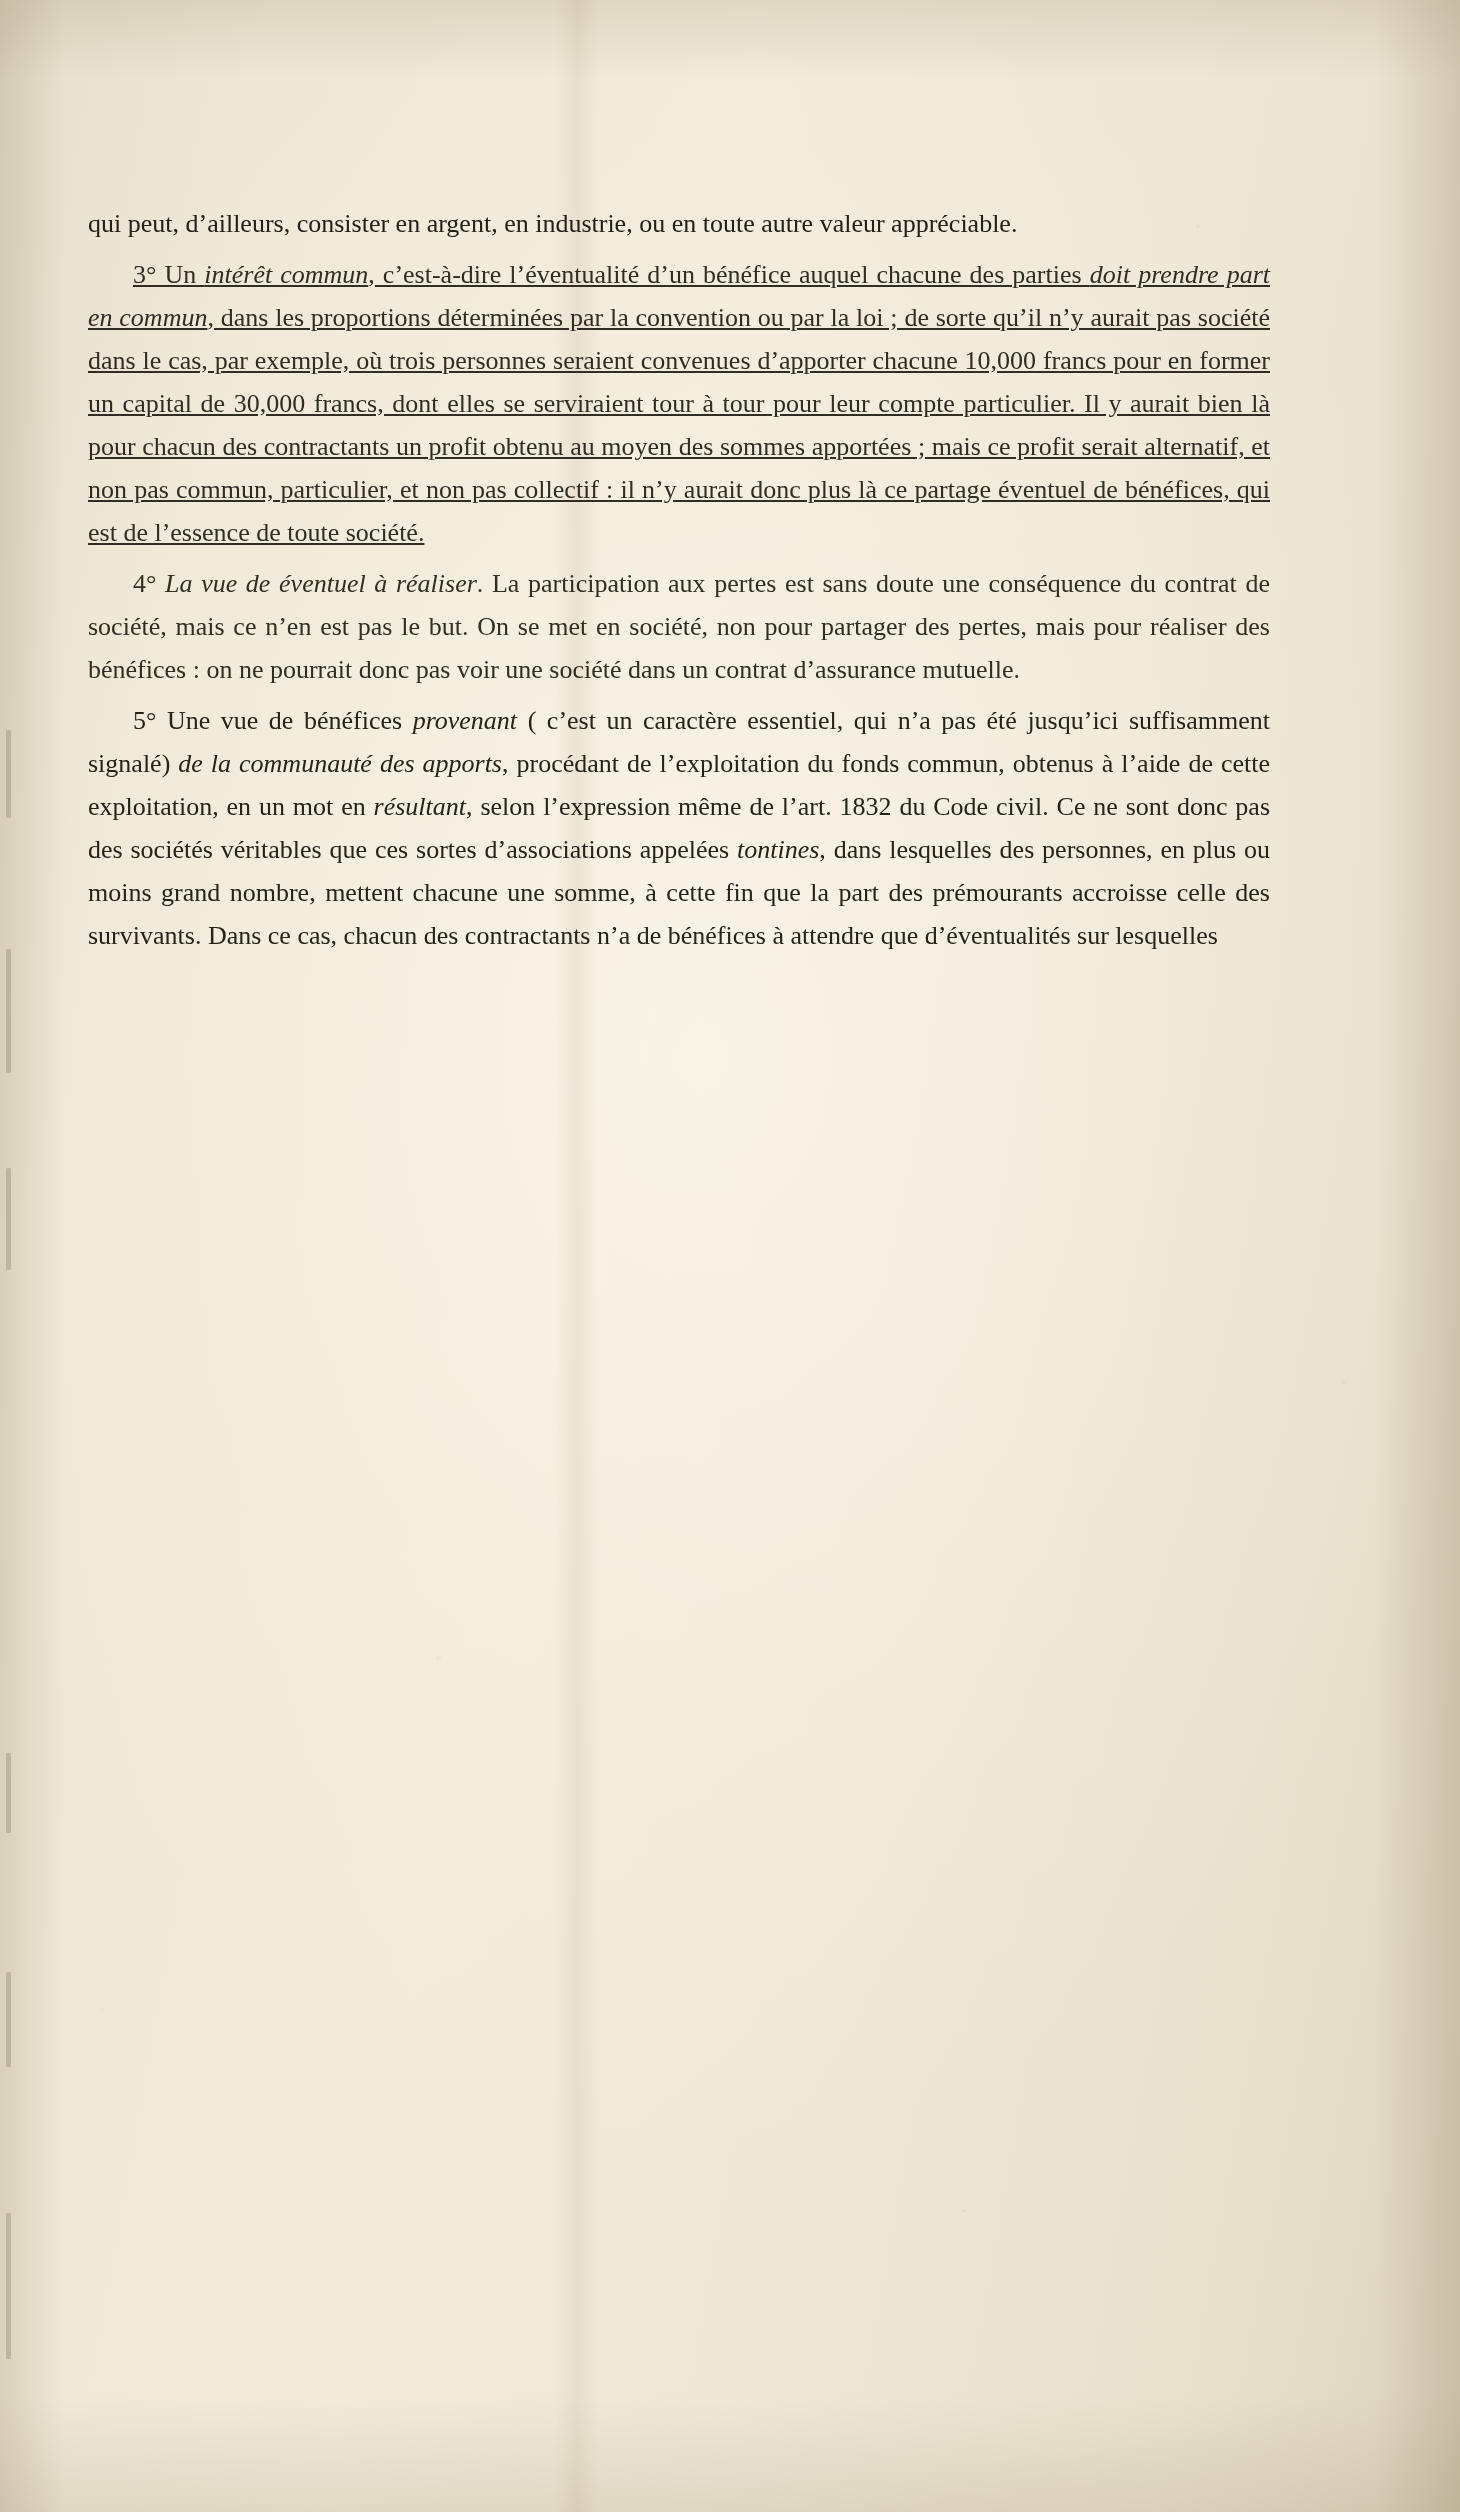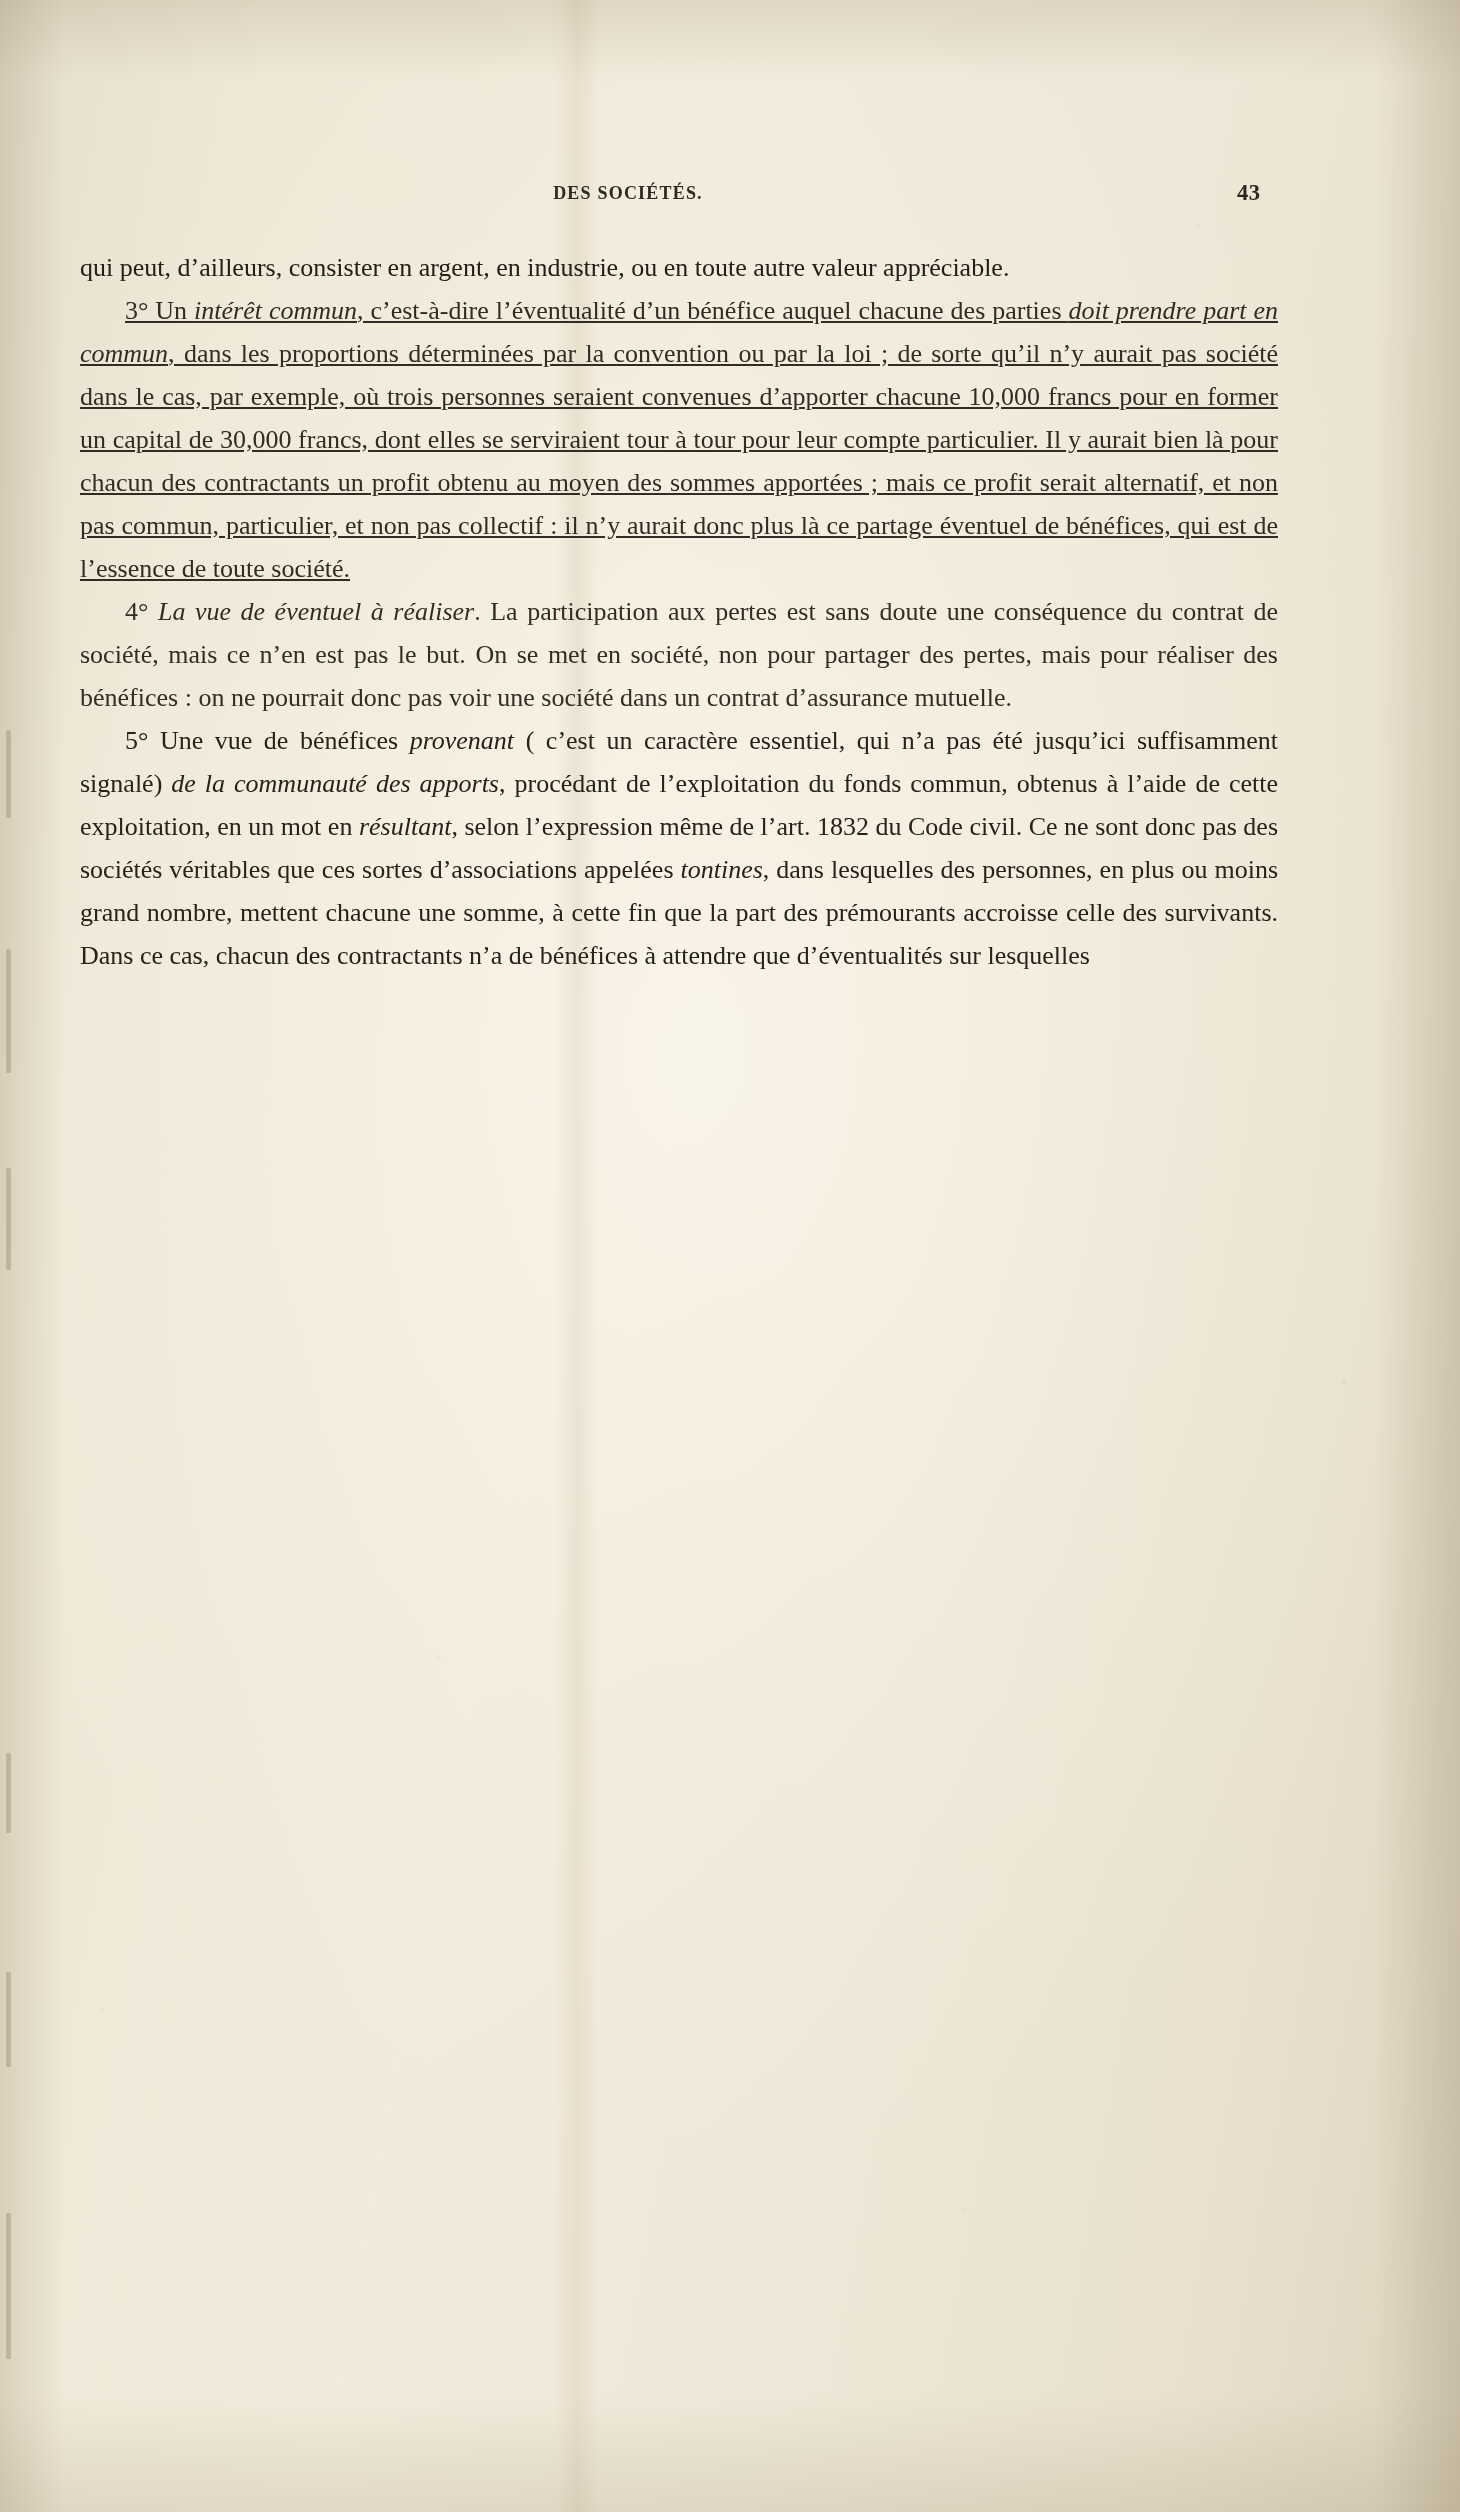--- a/index.html
+++ b/index.html
@@ -119,21 +119,21 @@
   .body-text {
     margin-top: 19px;
     font-size: 26px;
     line-height: 43px;
     color: #23211c;
     text-align: justify;
     text-justify: inter-word;
     -webkit-font-smoothing: antialiased;
   }
   .body-text p {
-    margin: 0;
+    margin: 8px;
     text-indent: 0;
   }
   .body-text p.indent {
     text-indent: 45px;
   }
 
   
   .ink-1 { color: #232019; }
   .ink-2 { color: #2a2720; opacity: 0.97; text-decoration: underline; }
   .ink-3 { color: #272419; opacity: 0.95; }
@@ -152,24 +152,20 @@
 
   <div class="bind-mark" style="top:730px;height:88px;"></div>
   <div class="bind-mark" style="top:949px;height:124px;"></div>
   <div class="bind-mark" style="top:1168px;height:102px;"></div>
   <div class="bind-mark" style="top:1753px;height:80px;"></div>
   <div class="bind-mark" style="top:1972px;height:95px;"></div>
   <div class="bind-mark" style="top:2213px;height:146px;"></div>
 
   <div class="content">
 
-    <div class="runhead">
-      <div class="title">DES SOCIÉTÉS.</div>
-      <div class="folio">43</div>
-    </div>
 
     <div class="body-text">
       <p class="ink-1">qui peut, d’ailleurs, consister en argent, en industrie, ou en toute autre valeur appréciable.</p>
       <p class="indent ink-2">3° Un <i>intérêt commun</i>, c’est-à-dire l’éventualité d’un bénéfice auquel chacune des parties <i>doit prendre part en commun</i>, dans les proportions déterminées par la convention ou par la loi ; de sorte qu’il n’y aurait pas société dans le cas, par exemple, où trois personnes seraient convenues d’apporter chacune 10,000 francs pour en former un capital de 30,000 francs, dont elles se serviraient tour à tour pour leur compte particulier. Il y aurait bien là pour chacun des contractants un profit obtenu au moyen des sommes apportées ; mais ce profit serait alternatif, et non pas commun, particulier, et non pas collectif : il n’y aurait donc plus là ce partage éventuel de bénéfices, qui est de l’essence de toute société.</p>
       <p class="indent ink-3">4° <i>La vue de éventuel à réaliser</i>. La participation aux pertes est sans doute une conséquence du contrat de société, mais ce n’en est pas le but. On se met en société, non pour partager des pertes, mais pour réaliser des bénéfices : on ne pourrait donc pas voir une société dans un contrat d’assurance mutuelle.</p>
       <p class="indent ink-4">5° Une vue de bénéfices <i>provenant</i> ( c’est un caractère essentiel, qui n’a pas été jusqu’ici suffisamment signalé) <i>de la communauté des apports</i>, procédant de l’exploitation du fonds commun, obtenus à l’aide de cette exploitation, en un mot en <i>résultant</i>, selon l’expression même de l’art. 1832 du Code civil. Ce ne sont donc pas des sociétés véritables que ces sortes d’associations appelées <i>tontines</i>, dans lesquelles des personnes, en plus ou moins grand nombre, mettent chacune une somme, à cette fin que la part des prémourants accroisse celle des survivants. Dans ce cas, chacun des contractants n’a de bénéfices à attendre que d’éventualités sur lesquelles</p>
     </div>
 
   </div>
 </div>

